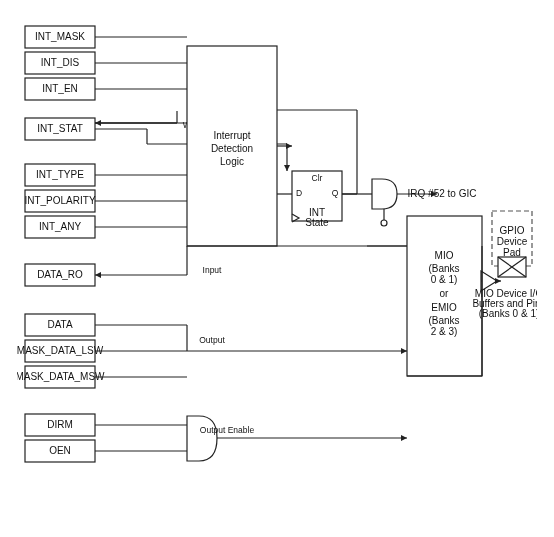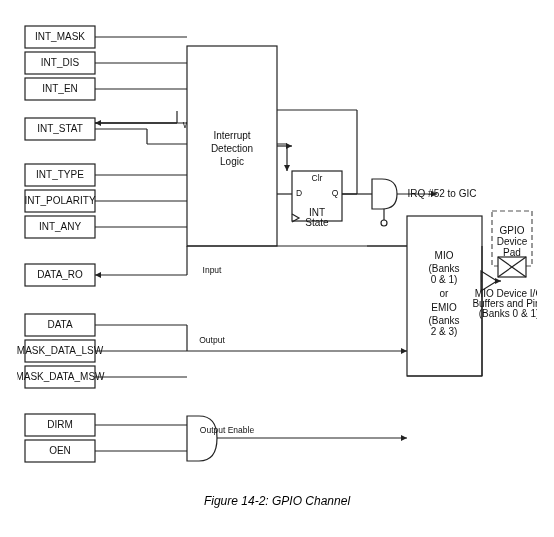--- a/index.html
+++ b/index.html
@@ -219,17 +219,13 @@
       <text x="492" y="278" class="label" font-size="7.5" text-anchor="middle">MIO Device I/O</text>
       <text x="492" y="288" class="label" font-size="7.5" text-anchor="middle">Buffers and Pins</text>
       <text x="492" y="298" class="label" font-size="7.5" text-anchor="middle">(Banks 0 &amp; 1)</text>
 
       <line x1="465" y1="280" x2="465" y2="360" class="line"></line>
       <line x1="390" y1="360" x2="465" y2="360" class="line"></line>
       <line x1="465" y1="255" x2="465" y2="280" class="line"></line>
 
     </svg>
   </div>
-  <div class="caption-area">
-    <span class="caption-figure">Figure 14-2:</span>
-    <span class="caption-figure">GPIO Channel</span>
-  </div>
 </div>
 
 </body></html>

